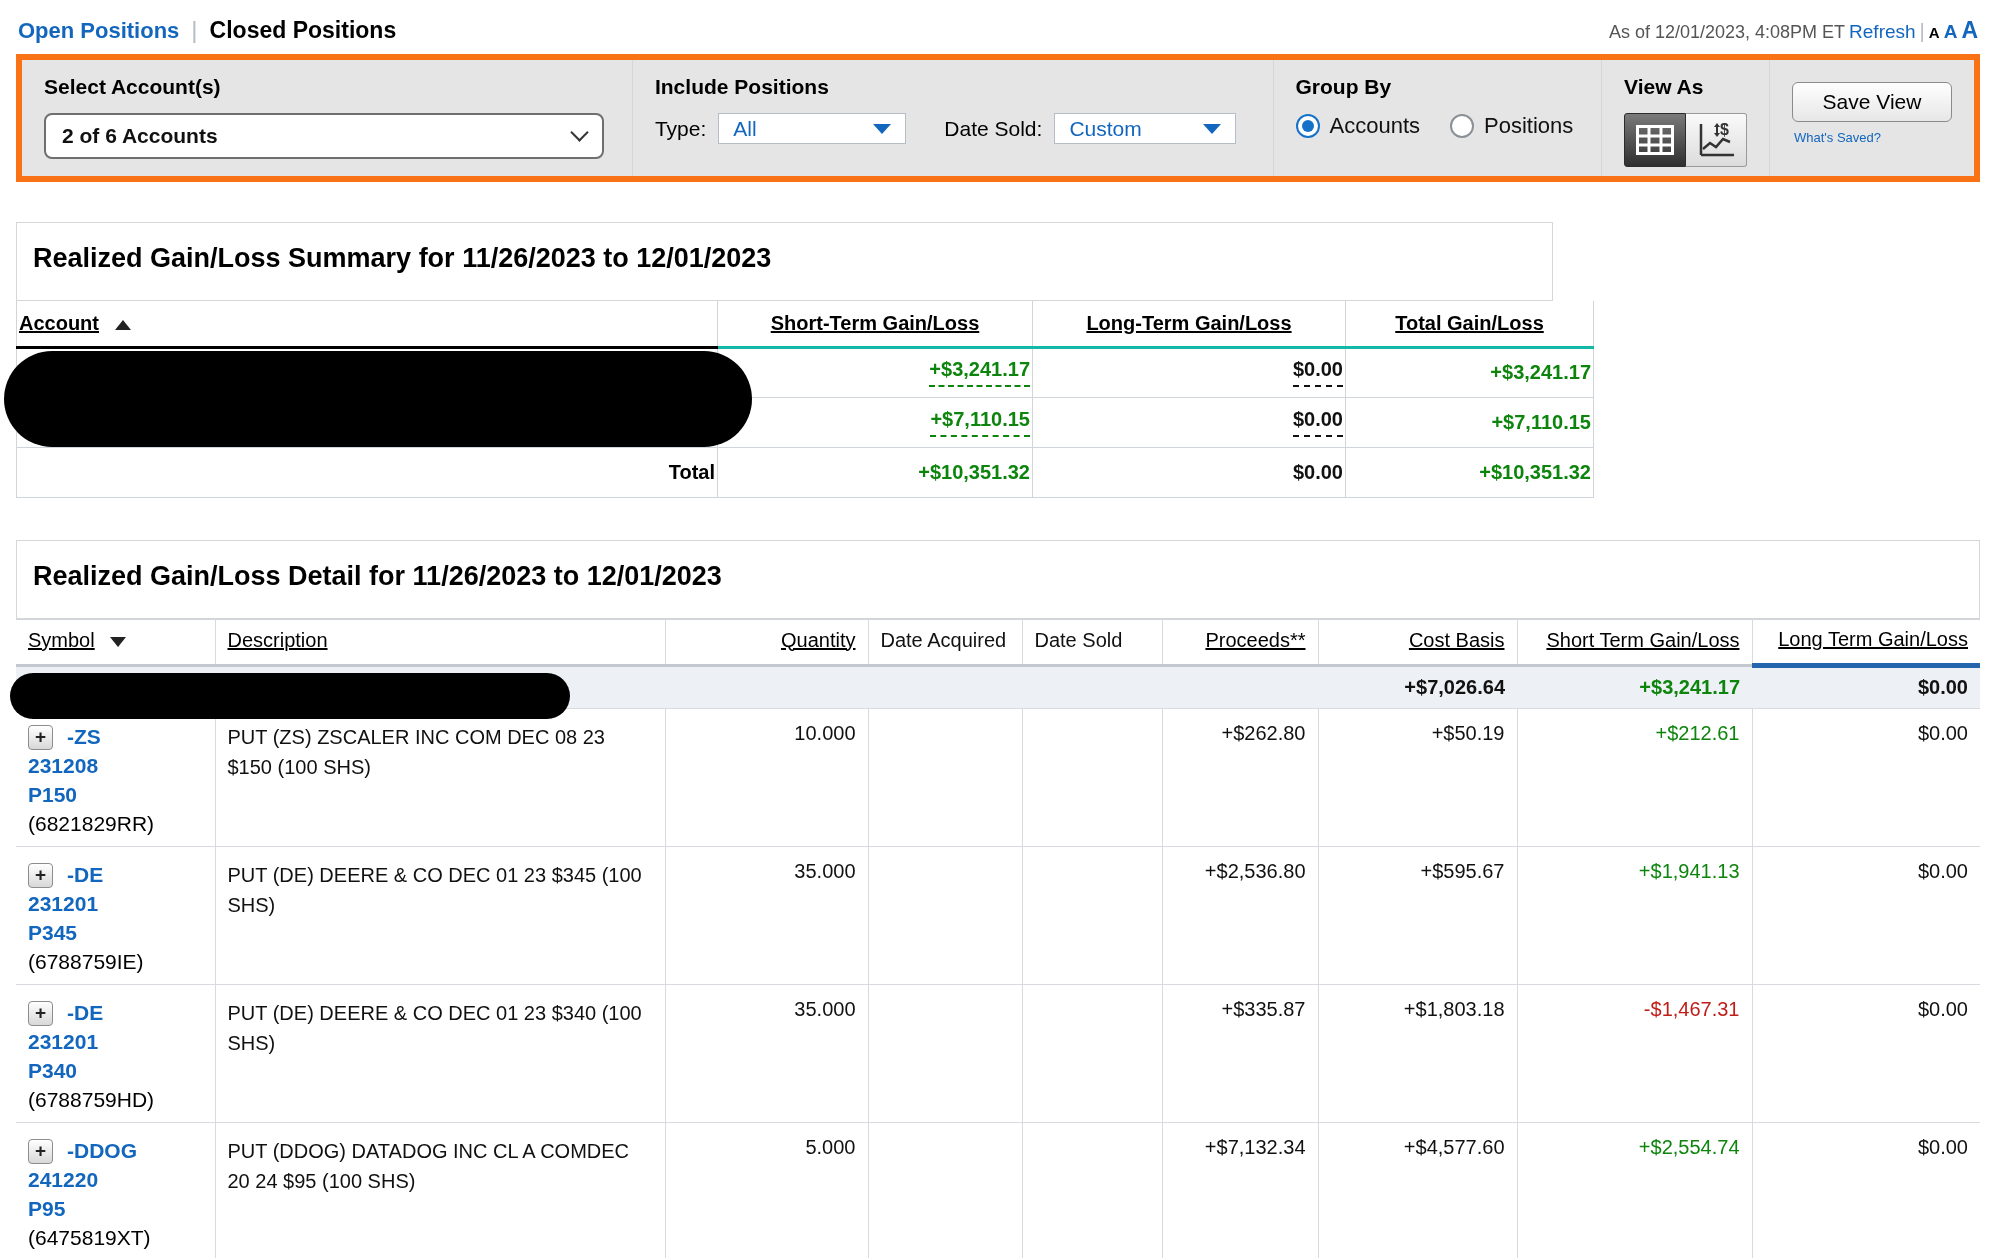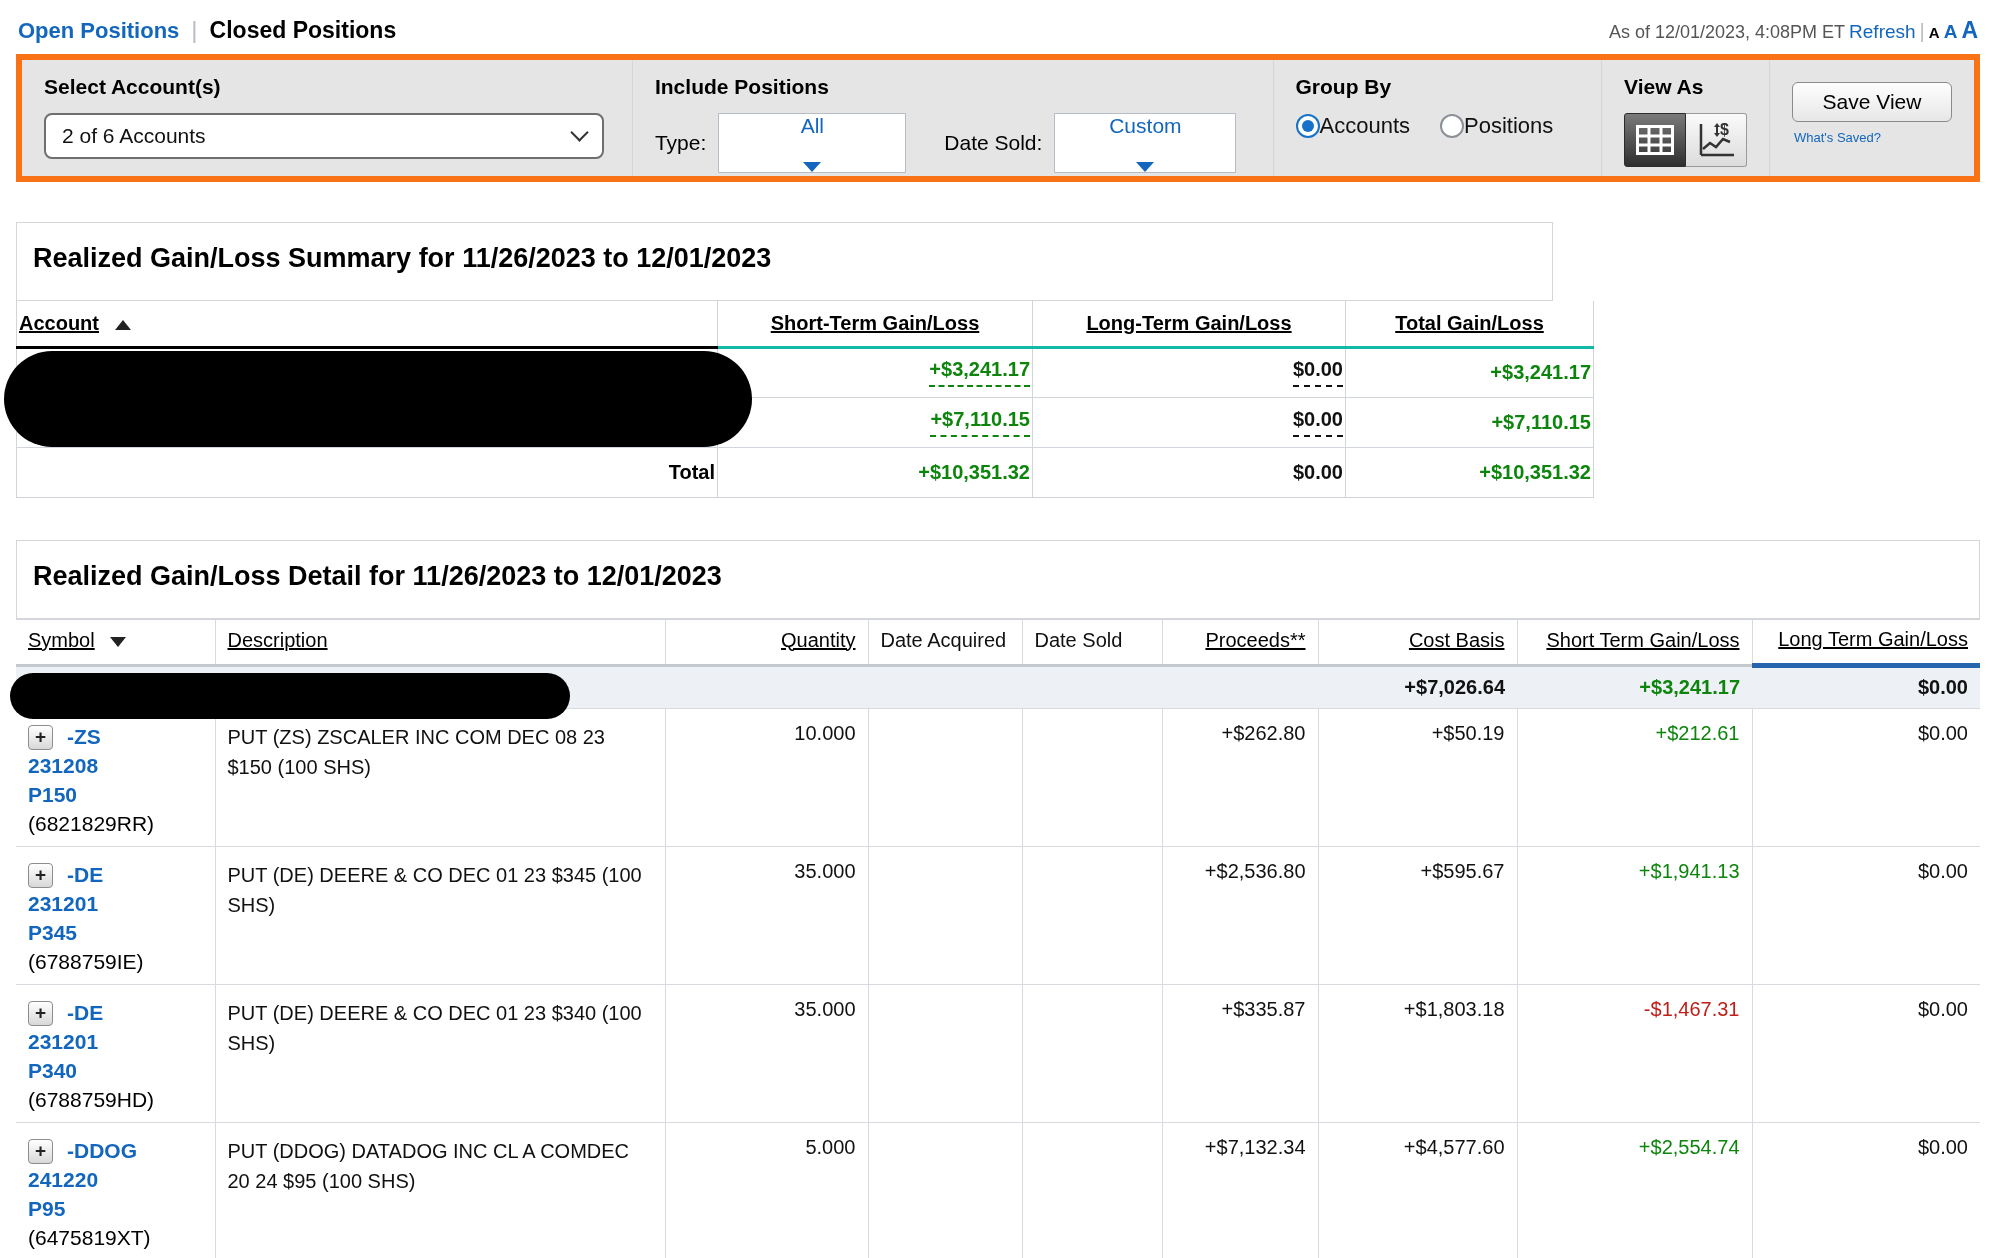--- a/index.html
+++ b/index.html
@@ -31,35 +31,35 @@
   .fsec { padding:15px 22px 0 22px; border-right:1px solid #d3d7db; }
   .fsec:last-child { border-right:none; }
   .flabel { font-weight:bold; font-size:21px; color:#000; margin-bottom:14px; }
   .sec-accounts { width:618px; }
   .sec-include { width:648px; }
   .sec-group { width:332px; }
   .sec-view { width:168px; }
   .sec-save { flex:1; padding-top:22px; }
 
   .select-box { width:560px; height:46px; background:#fff; border:2px solid #6f6f6f; border-radius:8px;
-    display:flex; align-items:center; justify-content:space-between; padding:0 16px; font-size:21px; cursor:pointer; }
+    display:flex; align-items:center; justify-content:space-between; padding:0 16px; font-size:21px; cursor:pointer;font-weight:bold; }
   .chev { width:13px; height:13px; border-right:2px solid #333; border-bottom:2px solid #333;
     transform:rotate(45deg); margin-top:-7px; }
 
   .inc-row { display:flex; align-items:center; gap:12px; }
   .inc-label { font-size:21px; color:#000; }
-  .dd-box { height:60px; background:#fff; border:1px solid #b5bdc5; display:flex; align-items:center;
-    justify-content:space-between; padding:0 14px; font-size:21px; color:#1266bd; cursor:pointer;flex-direction:column; }
+  .dd-box { height:31px; background:#fff; border:1px solid #b5bdc5; display:flex; align-items:center;
+    justify-content:space-between; padding:0 14px; font-size:21px; color:#1266bd; cursor:pointer; }
   .dd-type { width:188px; margin-right:26px; }
   .dd-date { width:182px; }
   .caret-down { width:0; height:0; border-left:9px solid transparent; border-right:9px solid transparent;
     border-top:10px solid #1266bd; }
 
   .radio-row { display:flex; align-items:center; gap:30px; }
-  .radio-opt { display:flex; align-items:center; font-size:22px; cursor:pointer; }
+  .radio-opt { display:flex; align-items:center; gap:10px; font-size:22px; cursor:pointer; }
   .radio { width:24px; height:24px; border-radius:50%; border:2px solid #8a9096; background:#fff; position:relative; }
   .radio.sel { border-color:#1672c8; }
   .radio.sel::after { content:""; position:absolute; left:4px; top:4px; width:12px; height:12px;
     border-radius:50%; background:#1672c8; }
 
   .viewas-row { display:flex; }
   .vbtn { width:62px; height:54px; display:flex; align-items:center; justify-content:center; cursor:pointer; }
   .vbtn.table-btn { background:linear-gradient(#7a7a7a,#2f2f2f); border:1px solid #2c2c2c; border-radius:3px 0 0 3px; }
   .vbtn.chart-btn { background:linear-gradient(#fafafa,#dcdcdc); border:1px solid #9a9a9a; border-left:none; border-radius:0 3px 3px 0; }
 

